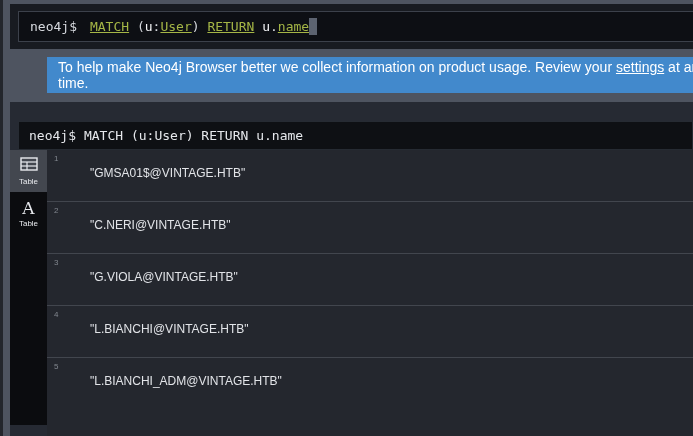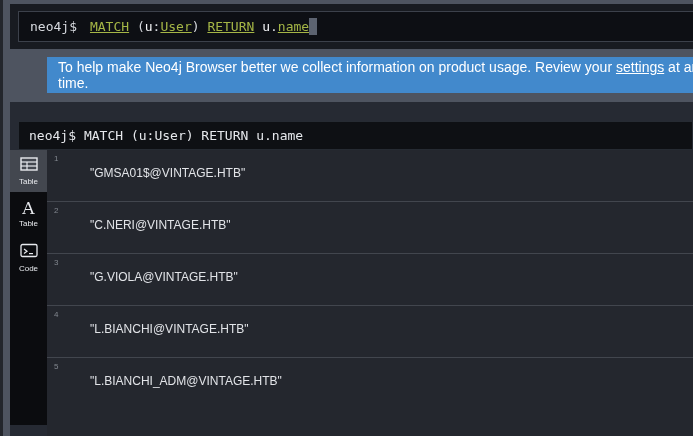--- a/index.html
+++ b/index.html
@@ -104,30 +104,20 @@
               <line x1="1" y1="9" x2="17" y2="9" stroke="#e8eaee" stroke-width="1.2"></line>
               <line x1="7" y1="5" x2="7" y2="13" stroke="#e8eaee" stroke-width="1.2"></line>
             </svg>
           </span>
           <span class="tab-label">Table</span>
         </div>
         <div class="view-tab">
           <span class="icon-a">A</span>
           <span class="tab-label">Table</span>
         </div>
-        <div class="view-tab">
-          <span>
-            <svg width="18" height="15" viewBox="0 0 18 15">
-              <rect x="1" y="1.5" width="16" height="12" rx="1.5" fill="none" stroke="#e8eaee" stroke-width="1.3"></rect>
-              <polyline points="4,6 7,8.2 4,10.4" fill="none" stroke="#e8eaee" stroke-width="1.2"></polyline>
-              <line x1="9" y1="10.6" x2="13" y2="10.6" stroke="#e8eaee" stroke-width="1.2"></line>
-            </svg>
-          </span>
-          <span class="tab-label">Code</span>
-        </div>
       </div>
     </div>
 
     <div class="content-col">
 
       <div class="t-row">
         <span class="row-num">1</span>
         <span class="row-val">"GMSA01$@VINTAGE.HTB"</span>
       </div>
       <div class="t-row">

